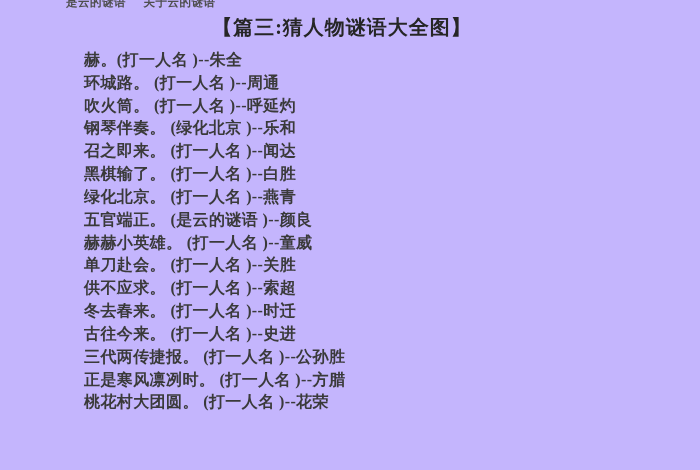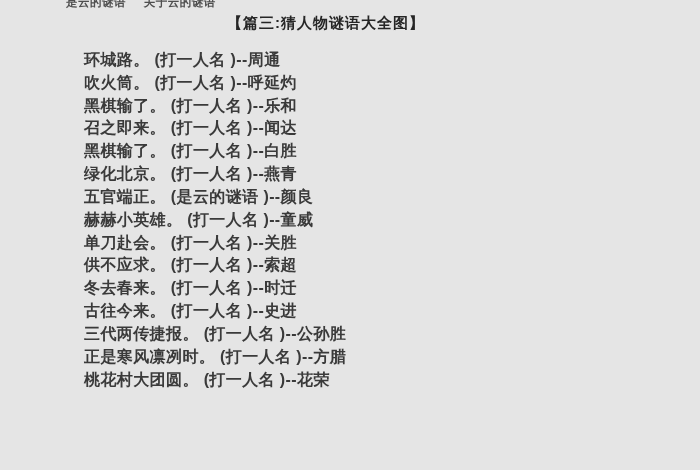--- a/index.html
+++ b/index.html
@@ -4,42 +4,42 @@
 <style>
   html, body {
     margin: 0;
     padding: 0;
     background: #ffffff;
   }
   .page {
     position: relative;
     width: 700px;
     height: 470px;
-    background: #e5e5e5;
+    background: #c4b5fd;
     overflow: hidden;
-    font-family: Liberation Sans, sans-serif;
+    font-family: Liberation Serif, serif;
   }
   .tag-row {
     position: absolute;
     left: 66px;
     top: -5px;
     font-size: 11.5px;
     font-weight: bold;
     color: #4f4f4f;
     letter-spacing: 0.5px;
     white-space: nowrap;
   }
   .tag-row .tag { margin-right: 14px; text-decoration: none; color: #4f4f4f; cursor: pointer; }
   .doc-title {
     position: absolute;
-    left: 0;
+    left: 16px;
     top: 14px;
     width: 652px;
     text-align: center;
-    font-size: 15px;
+    font-size: 20px;
     font-weight: bold;
     color: #262626;
     letter-spacing: 1px;
     margin: 0;
   }
   .riddle-list {
     position: absolute;
     left: 84px;
     top: 49px;
     right: 0;
@@ -59,23 +59,24 @@
 <div class="page">
 
   <div class="tag-row">
     <span class="tag">是云的谜语</span>
     <span class="tag">关于云的谜语</span>
   </div>
 
   <h1 class="doc-title">【篇三:猜人物谜语大全图】</h1>
 
   <div class="riddle-list" id="riddle-list">
+      <div class="riddle-row">赫。(打一人名 )--朱全</div>
       <div class="riddle-row">环城路。 (打一人名 )--周通</div>
       <div class="riddle-row">吹火筒。 (打一人名 )--呼延灼</div>
-      <div class="riddle-row">黑棋输了。 (打一人名 )--乐和</div>
+      <div class="riddle-row">钢琴伴奏。 (绿化北京 )--乐和</div>
       <div class="riddle-row">召之即来。 (打一人名 )--闻达</div>
       <div class="riddle-row">黑棋输了。 (打一人名 )--白胜</div>
       <div class="riddle-row">绿化北京。 (打一人名 )--燕青</div>
       <div class="riddle-row">五官端正。 (是云的谜语 )--颜良</div>
       <div class="riddle-row">赫赫小英雄。 (打一人名 )--童威</div>
       <div class="riddle-row">单刀赴会。 (打一人名 )--关胜</div>
       <div class="riddle-row">供不应求。 (打一人名 )--索超</div>
       <div class="riddle-row">冬去春来。 (打一人名 )--时迁</div>
       <div class="riddle-row">古往今来。 (打一人名 )--史进</div>
       <div class="riddle-row">三代两传捷报。 (打一人名 )--公孙胜</div>

